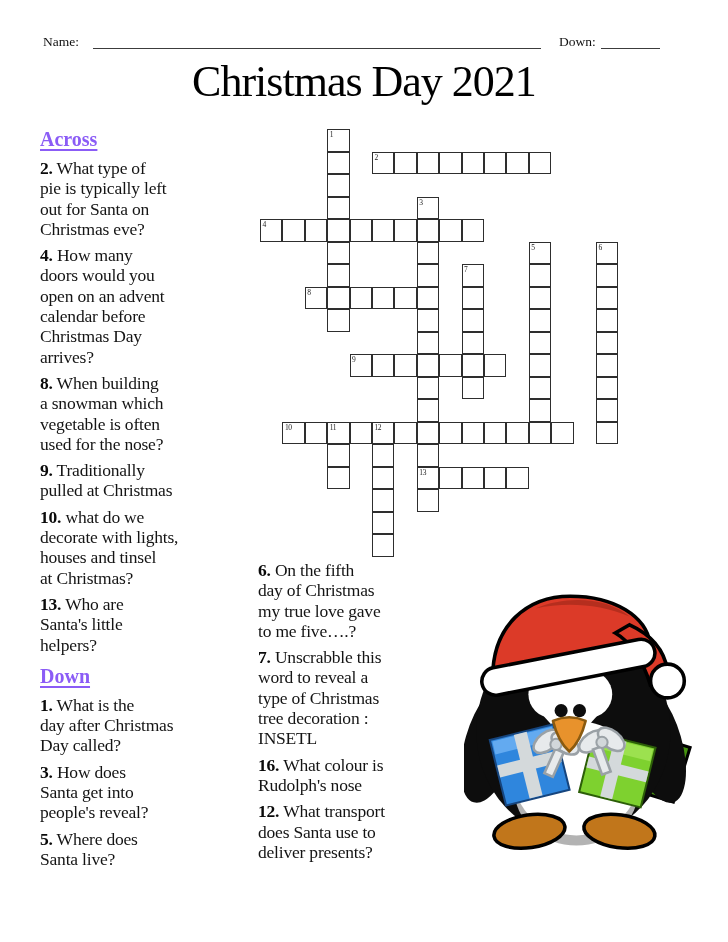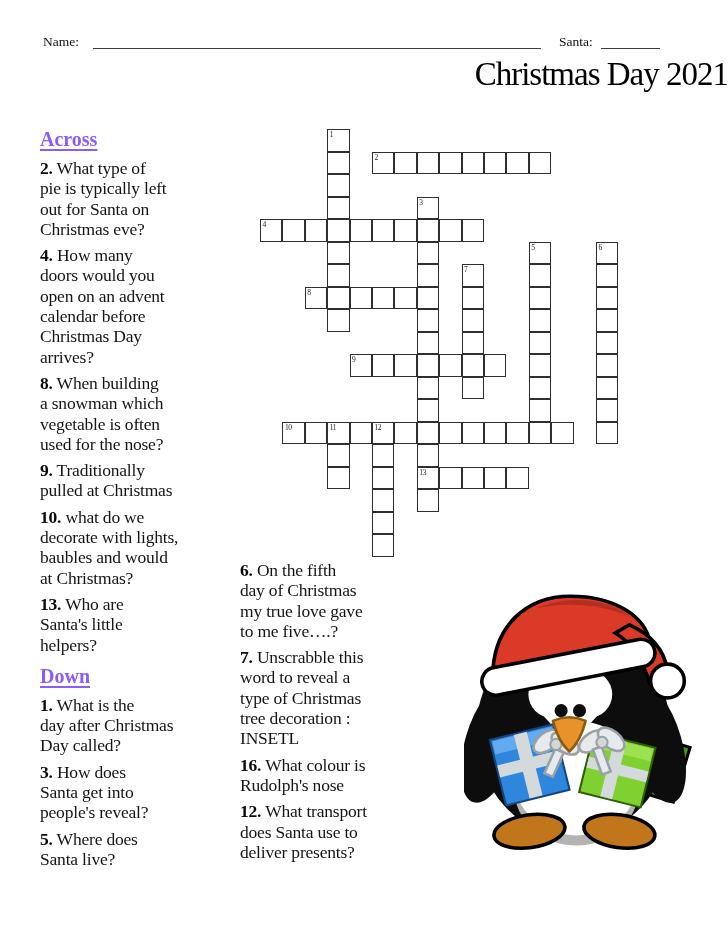--- a/index.html
+++ b/index.html
@@ -8,27 +8,27 @@
 
   
   .hdr-label{position:absolute;font-size:13.5px;color:#101010;}
   #name-label{left:43px;top:2px;}
   #date-label{left:559px;top:2px;}
   .blank-line{position:absolute;height:0;border-bottom:1.5px solid #3c3c3c;}
   #name-line{left:93px;top:16px;width:448px;}
   #date-line{left:601px;top:16px;width:59px;}
 
   
-  .title{position:absolute;left:0;top:24px;width:728px;text-align:right;
-         font-size:33px;color:#000;letter-spacing:-1px;}
+  .title{position:absolute;left:0;top:24px;width:728px;text-align:center;
+         font-size:44px;color:#000;letter-spacing:-1px;}
 
   
   .clue-col{position:absolute;}
   #clues-left{left:40px;top:96px;width:222px;}
-  #clues-mid{left:240px;top:528px;width:225px;}
+  #clues-mid{left:258px;top:528px;width:225px;}
   .clue-heading{font-size:20px;font-weight:bold;color:#8b5cf6;margin:0 0 7px 0;
                 text-decoration:underline;text-decoration-thickness:2px;text-underline-offset:3px;}
   .clue{font-size:17.5px;line-height:20.3px;margin:0 0 6px 0;color:#141414;letter-spacing:-0.2px;}
   .clue b{font-weight:bold;color:#0a0a0a;}
   .clue .txt{white-space:pre-line;}
   #down-heading-wrap{margin-top:10px;}
 
   
   #grid{position:absolute;left:260px;top:97px;width:360px;height:430px;}
   .cell{position:absolute;box-sizing:border-box;width:22.4px;height:22.5px;
@@ -55,21 +55,21 @@
   .pg-bow{fill:#e7eaec;stroke:#9aa1a6;stroke-width:2.5;}
   .pg-knot{fill:#d2d7da;stroke:#9aa1a6;stroke-width:2;}
 </style>
 </head>
 <body>
 
 <div class="page">
 
   <span class="hdr-label" id="name-label">Name:</span>
   <div class="blank-line" id="name-line"></div>
-  <span class="hdr-label" id="date-label">Santa:</span>
+  <span class="hdr-label" id="date-label">Down:</span>
   <div class="blank-line" id="date-line"></div>
 
   <div class="title">Christmas Day 2021</div>
 
   <div id="grid">
       <div class="cell" style="left: 67.2px; top: 0px;">
         <span class="num">1</span>
       </div>
       <div class="cell" style="left: 67.2px; top: 22.5px;"></div>
       <div class="cell" style="left: 67.2px; top: 45px;"></div>
@@ -204,21 +204,21 @@
 Christmas Day
 arrives?</span></p>
         <p class="clue"><b>8.</b><span class="txt"> When building
 a snowman which
 vegetable is often
 used for the nose?</span></p>
         <p class="clue"><b>9.</b><span class="txt"> Traditionally
 pulled at Christmas</span></p>
         <p class="clue"><b>10.</b><span class="txt"> what do we
 decorate with lights,
-baubles and would
+houses and tinsel
 at Christmas?</span></p>
         <p class="clue"><b>13.</b><span class="txt"> Who are
 Santa's little
 helpers?</span></p>
       </div>
     <div id="down-heading-wrap">
       <h2 class="clue-heading">Down</h2>
     </div>
     <div id="down-clues-left">
         <p class="clue"><b>1.</b><span class="txt"> What is the

